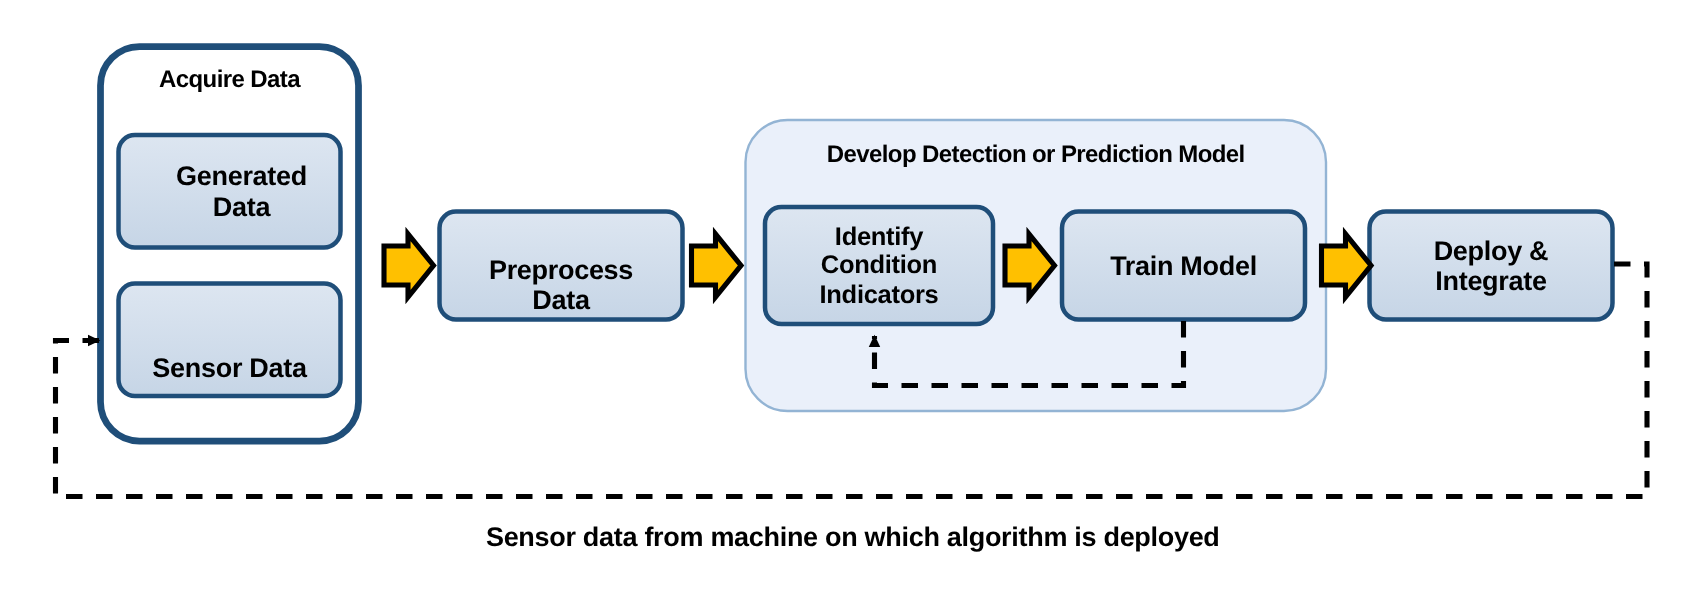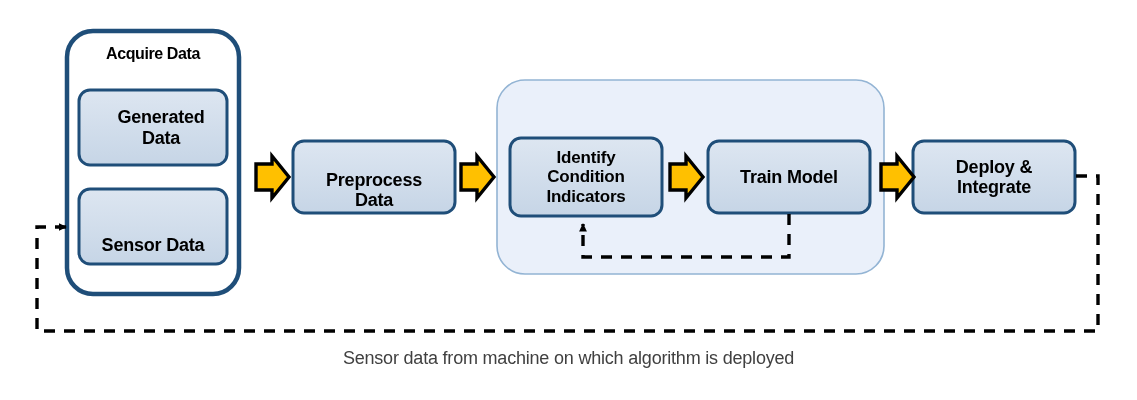--- a/index.html
+++ b/index.html
@@ -38,22 +38,22 @@
   }
   .box-label { font-size: 18px; letter-spacing: -0.2px; }
   .group-title { font-size: 16px; letter-spacing: -0.4px; }
   .caption-text {
     position: absolute;
     left: 0;
     width: 1137px;
     top: 348px;
     text-align: center;
     font-size: 18px;
-    color: #404040;
-    font-weight: normal;
+    color: #000000;
+    font-weight: bold;
     letter-spacing: -0.2px;
   }
 </style>
 </head>
 <body>
 
 <div id="diagram-root">
 
   <svg id="diagram-svg" viewBox="0 0 1137 400" xmlns="http://www.w3.org/2000/svg">
     <defs>
@@ -98,20 +98,21 @@
   <div class="node-label group-title" style="left:67px; top:42px; width:172px; height:24px;">Acquire Data</div>
 
   <div class="node-label box-label" style="left:79px; top:90px; width:164px; height:75px;">Generated
 Data</div>
 
   <div class="node-label box-label" style="left:79px; top:189px; width:148px; height:75px;margin-top:19px;">Sensor Data</div>
 
   <div class="node-label box-label" style="left:293px; top:154px; width:162px; height:72px;">Preprocess
 Data</div>
 
+  <div class="node-label group-title" style="left:497px; top:92px; width:387px; height:24px;">Develop Detection or Prediction Model</div>
 
   <div class="node-label box-label" style="left:510px; top:138px; width:152px; height:78px; font-size:17px;">Identify
 Condition
 Indicators</div>
 
   <div class="node-label box-label" style="left:708px; top:141px; width:162px; height:72px;">Train Model</div>
 
   <div class="node-label box-label" style="left:913px; top:141px; width:162px; height:72px;">Deploy &amp;
 Integrate</div>
 

